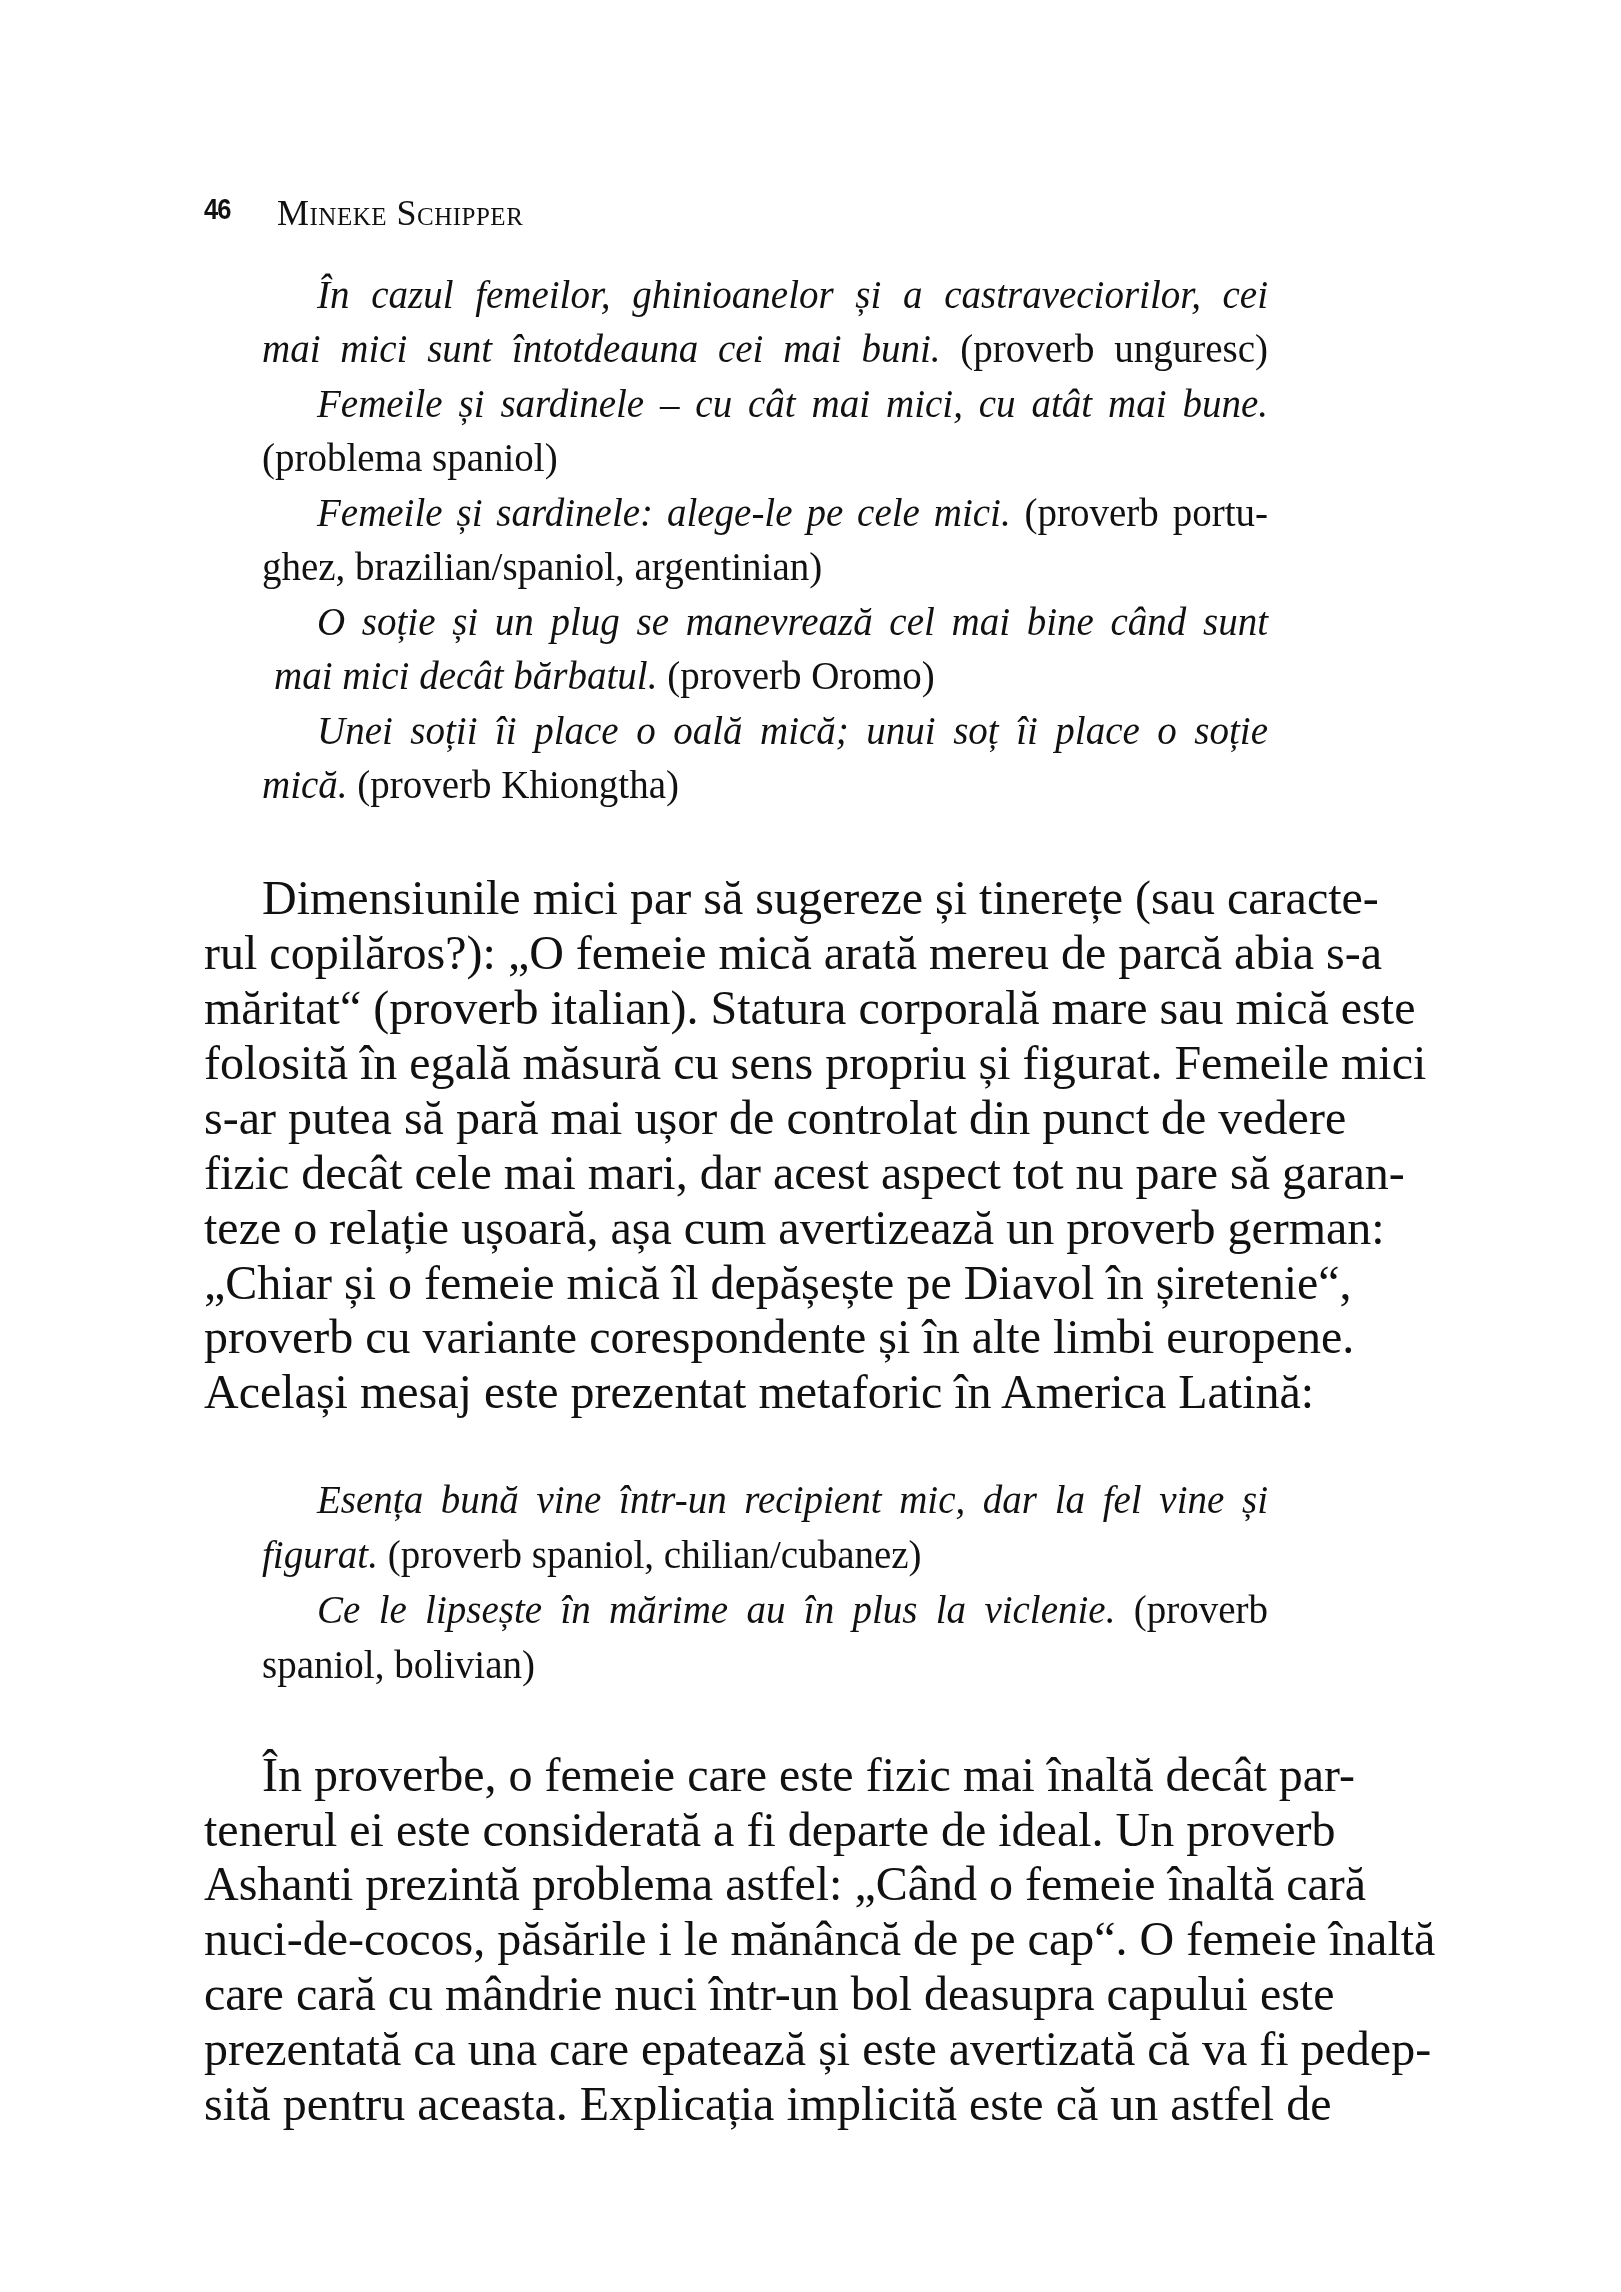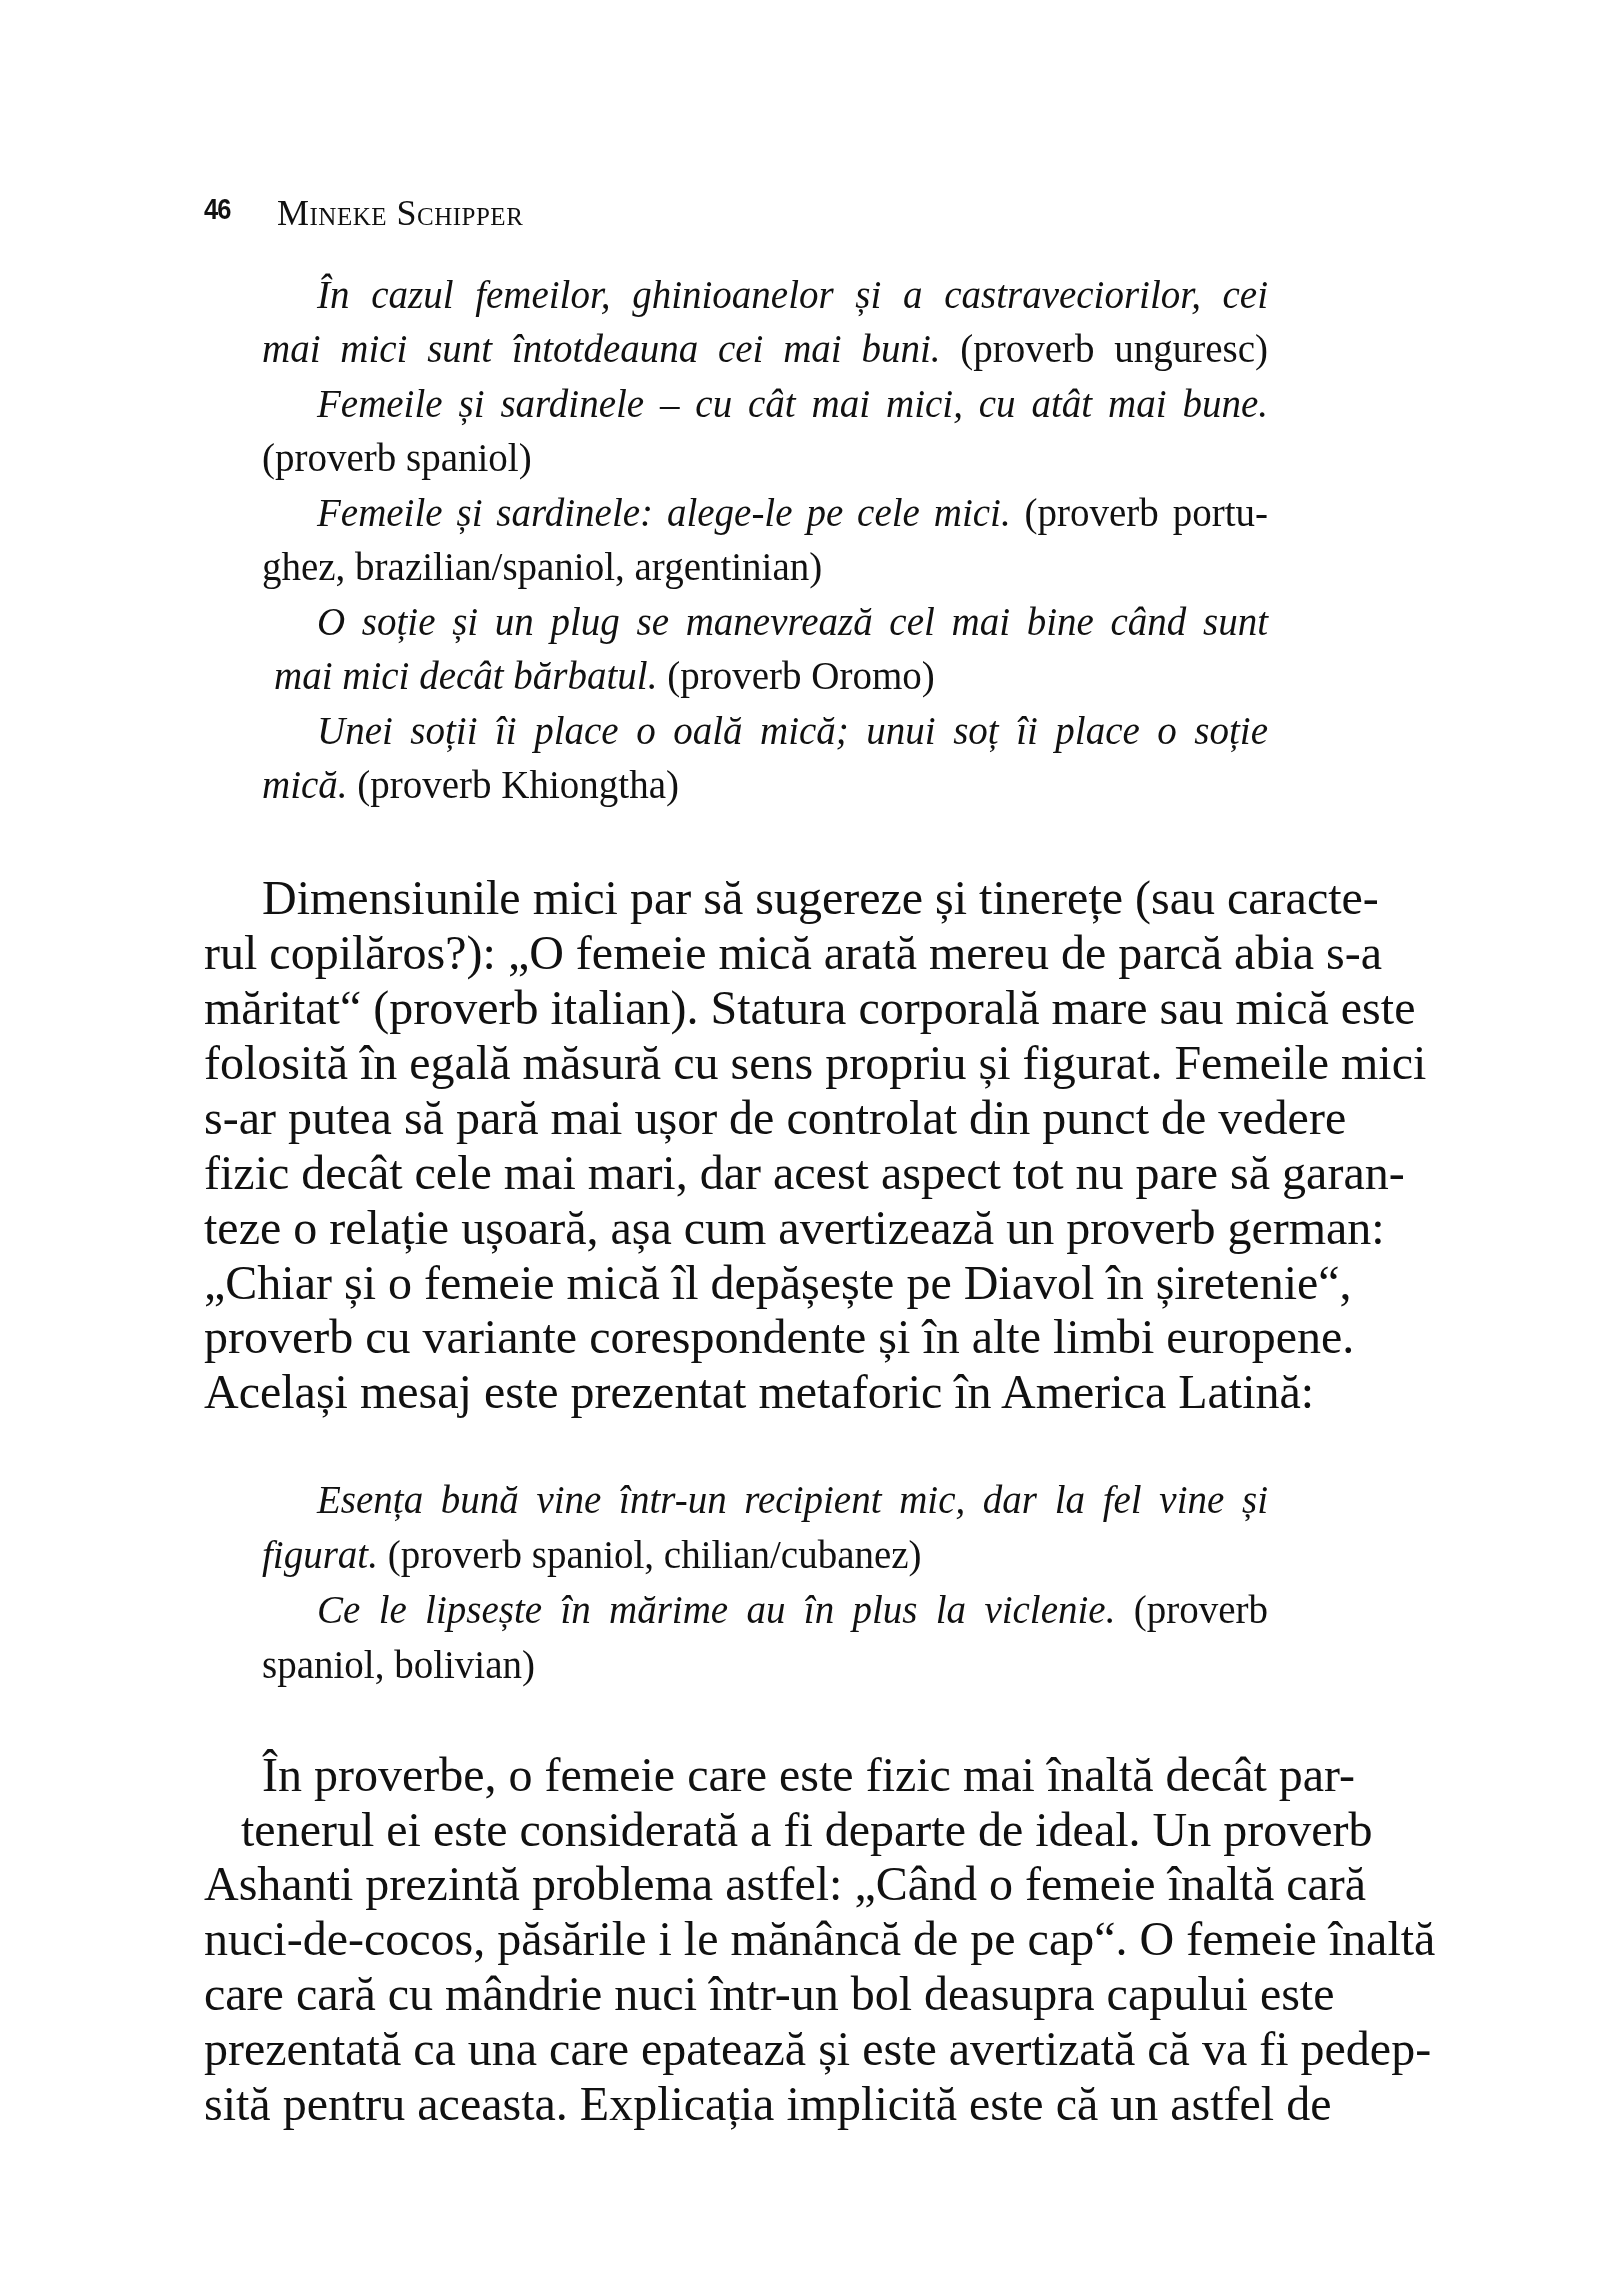--- a/index.html
+++ b/index.html
@@ -23,21 +23,21 @@
 <div class="page">
   <div class="running-head">
     <span class="folio">46</span>
     <span class="author">Mineke Schipper</span>
   </div>
   <div id="text-flow">
       <div>
         <div class="line prov-line indent" style="top: 267px;"><span class="it">În cazul femeilor, ghinioanelor și a castraveciorilor, cei</span></div>
         <div class="line prov-line" style="top: 321px;"><span class="it">mai mici sunt întotdeauna cei mai buni. </span><span class="rm">(proverb unguresc)</span></div>
         <div class="line prov-line indent" style="top: 376px;"><span class="it">Femeile și sardinele – cu cât mai mici, cu atât mai bune.</span></div>
-        <div class="line prov-line last" style="top: 430px;"><span class="rm">(proverb spaniol)</span></div>
+        <div class="line prov-line last" style="top: 430px;"><span class="rm">(problema spaniol)</span></div>
         <div class="line prov-line indent" style="top: 485px;"><span class="it">Femeile și sardinele: alege-le pe cele mici. </span><span class="rm">(proverb portu-</span></div>
         <div class="line prov-line last" style="top: 539px;"><span class="rm">ghez, brazilian/spaniol, argentinian)</span></div>
         <div class="line prov-line indent" style="top: 594px;"><span class="it">O soție și un plug se manevrează cel mai bine când sunt</span></div>
         <div class="line prov-line last" style="top: 648px; margin-left: 12px;"><span class="it">mai mici decât bărbatul. </span><span class="rm">(proverb Oromo)</span></div>
         <div class="line prov-line indent" style="top: 703px;"><span class="it">Unei soții îi place o oală mică; unui soț îi place o soție</span></div>
         <div class="line prov-line last" style="top: 757px;"><span class="it">mică. </span><span class="rm">(proverb Khiongtha)</span></div>
       </div>
       <div>
         <div class="line body-line indent" style="top: 870px;"><span class="rm">Dimensiunile mici par să sugereze și tinerețe (sau caracte-</span></div>
         <div class="line body-line" style="top: 925px;"><span class="rm">rul copilăros?): „O femeie mică arată mereu de parcă abia s-a</span></div>
@@ -51,21 +51,21 @@
         <div class="line body-line last" style="top: 1364px;"><span class="rm">Același mesaj este prezentat metaforic în America Latină:</span></div>
       </div>
       <div>
         <div class="line prov-line indent" style="top: 1472px;"><span class="it">Esența bună vine într-un recipient mic, dar la fel vine și</span></div>
         <div class="line prov-line last" style="top: 1527px;"><span class="it">figurat. </span><span class="rm">(proverb spaniol, chilian/cubanez)</span></div>
         <div class="line prov-line indent" style="top: 1582px;"><span class="it">Ce le lipsește în mărime au în plus la viclenie. </span><span class="rm">(proverb</span></div>
         <div class="line prov-line last" style="top: 1637px;"><span class="rm">spaniol, bolivian)</span></div>
       </div>
       <div>
         <div class="line body-line indent" style="top: 1747px;"><span class="rm">În proverbe, o femeie care este fizic mai înaltă decât par-</span></div>
-        <div class="line body-line" style="top: 1802px; margin-left: 37px;"><span class="rm">tenerul ei este considerată a fi departe de ideal. Un proverb</span></div>
+        <div class="line body-line" style="top: 1802px;"><span class="rm">tenerul ei este considerată a fi departe de ideal. Un proverb</span></div>
         <div class="line body-line" style="top: 1856px;"><span class="rm">Ashanti prezintă problema astfel: „Când o femeie înaltă cară</span></div>
         <div class="line body-line" style="top: 1911px;"><span class="rm">nuci-de-cocos, păsările i le mănâncă de pe cap“. O femeie înaltă</span></div>
         <div class="line body-line" style="top: 1966px;"><span class="rm">care cară cu mândrie nuci într-un bol deasupra capului este</span></div>
         <div class="line body-line" style="top: 2021px;"><span class="rm">prezentată ca una care epatează și este avertizată că va fi pedep-</span></div>
         <div class="line body-line" style="top: 2076px;"><span class="rm">sită pentru aceasta. Explicația implicită este că un astfel de</span></div>
       </div>
     </div>
 </div>
 
 

